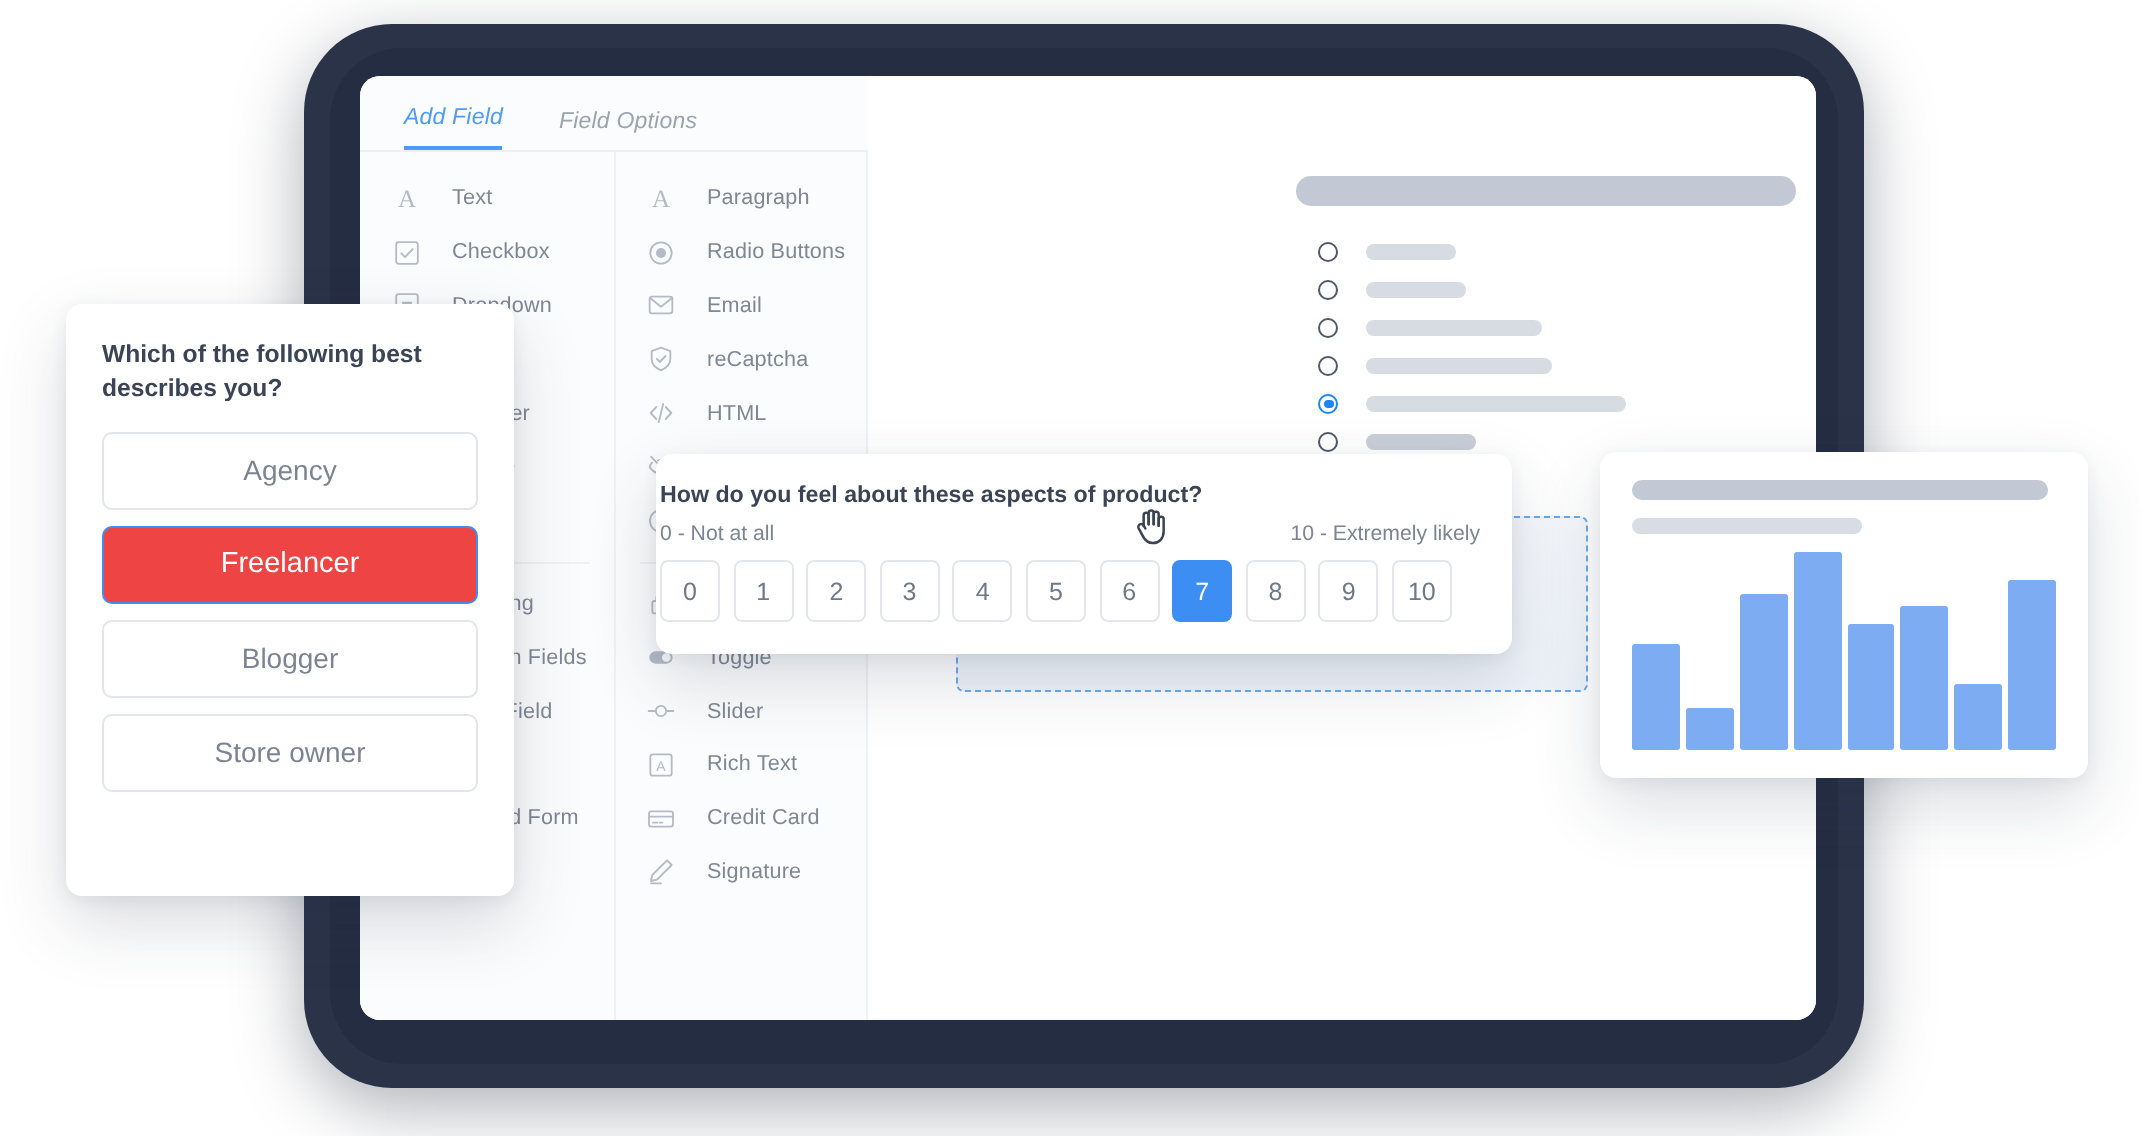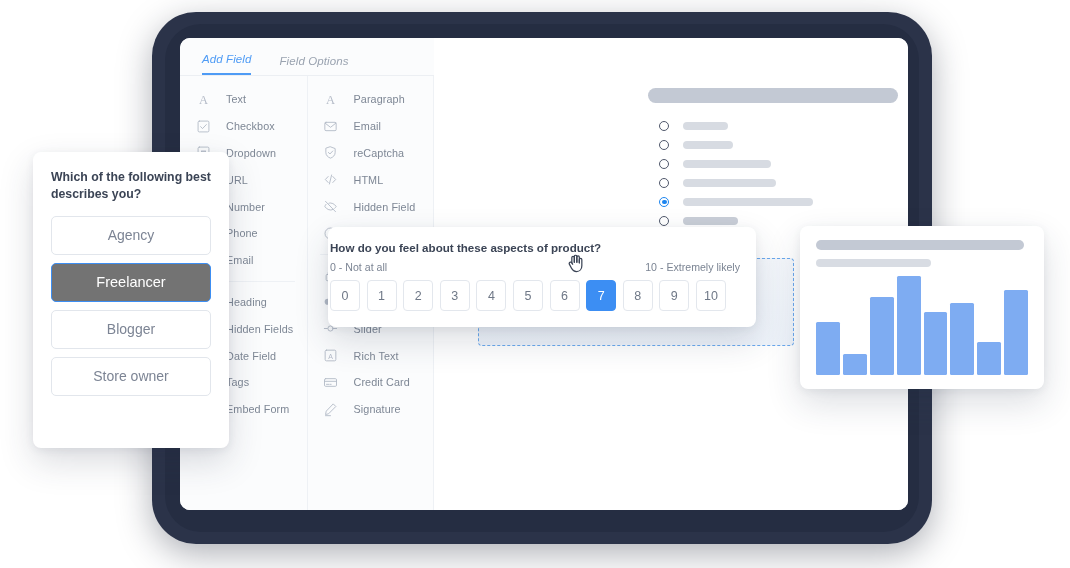--- a/index.html
+++ b/index.html
@@ -134,21 +134,21 @@
     width: 316px; height: 88px;
     border: 1.6px dashed #6aa9ee;
     border-radius: 4px;
     background: linear-gradient(180deg,#f5f8fc 0%, #eef3fa 100%);
   }
 
   
   .card-survey {
     position: absolute;
     left: 33px; top: 152px;
-    width: 196px; height: 296px;
+    width: 224px; height: 296px;
     background: #ffffff;
     border-radius: 8px;
     box-shadow: 0 14px 34px rgba(40,50,72,0.17), 0 2px 8px rgba(40,50,72,0.08);
     padding: 17px 18px 0 18px;
   }
   .survey-q {
     font-size: 12.3px; font-weight: bold;
     color: #3b4455; line-height: 1.38;
     margin-bottom: 13px;
   }
@@ -156,21 +156,21 @@
     height: 39px;
     border: 1px solid #e2e6ec;
     border-radius: 5px;
     display: flex; align-items: center; justify-content: center;
     margin-bottom: 8px;
     color: #7c8494;
     background: #fff;
     cursor: pointer;
   }
   .opt.sel {
-    background: #737373; border-color: #3c8ef3; color: #ffffff;
+    background: #ef4444; border-color: #3c8ef3; color: #ffffff;
   }
   .opt-0 { font-size: 14px; }
   .opt-1 { font-size: 14.5px; }
   .opt-2 { font-size: 14px; align-items: center; }
   .opt-3 { font-size: 14px; }
   .opt-4 { font-size: 16px; }
 
   
   .card-nps {
     position: absolute;
@@ -350,20 +350,29 @@
           </div>
         </div>
       <div class="side-col right" id="colRight">
           <div class="field-row">
             <span class="field-icon">
               <svg viewBox="0 0 18 18" width="15" height="15">
                 <text x="9" y="14" text-anchor="middle" font-family="Liberation Serif,serif" font-size="15" fill="currentColor">A</text>
               </svg>
             </span>
             <span class="field-label">Paragraph</span>
+          </div>
+          <div class="field-row">
+            <span class="field-icon">
+              <svg viewBox="0 0 18 18" width="15" height="15" fill="none" stroke="currentColor" stroke-width="1.1" stroke-linecap="round" stroke-linejoin="round">
+                <circle cx="9" cy="9" r="6.4"></circle>
+                <circle cx="9" cy="9" r="3" fill="currentColor" stroke="none"></circle>
+              </svg>
+            </span>
+            <span class="field-label">Radio Buttons</span>
           </div>
           <div class="field-row">
             <span class="field-icon">
               <svg viewBox="0 0 18 18" width="15" height="15" fill="none" stroke="currentColor" stroke-width="1.1" stroke-linecap="round" stroke-linejoin="round">
                 <rect x="2.2" y="4" width="13.6" height="10" rx="1.4"></rect>
                 <path d="M2.6 5l6.4 5 6.4-5"></path>
               </svg>
             </span>
             <span class="field-label">Email</span>
           </div>

